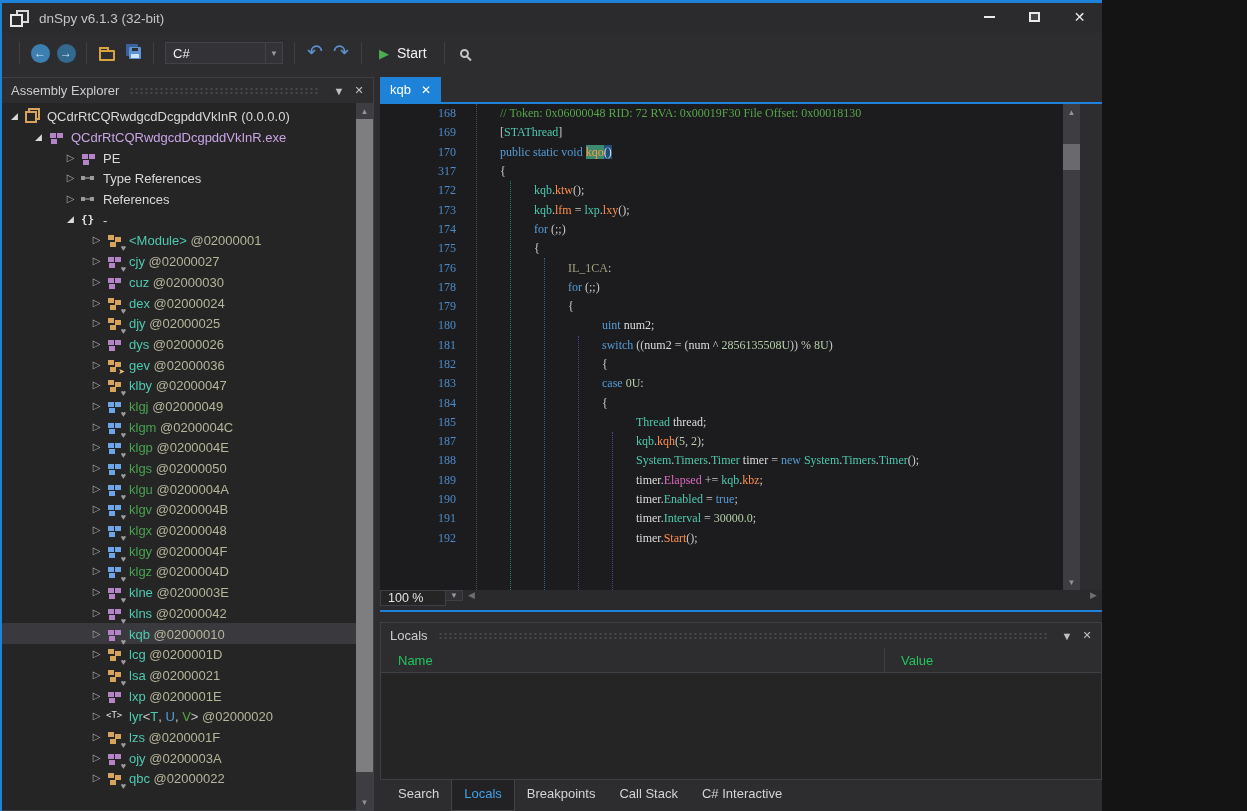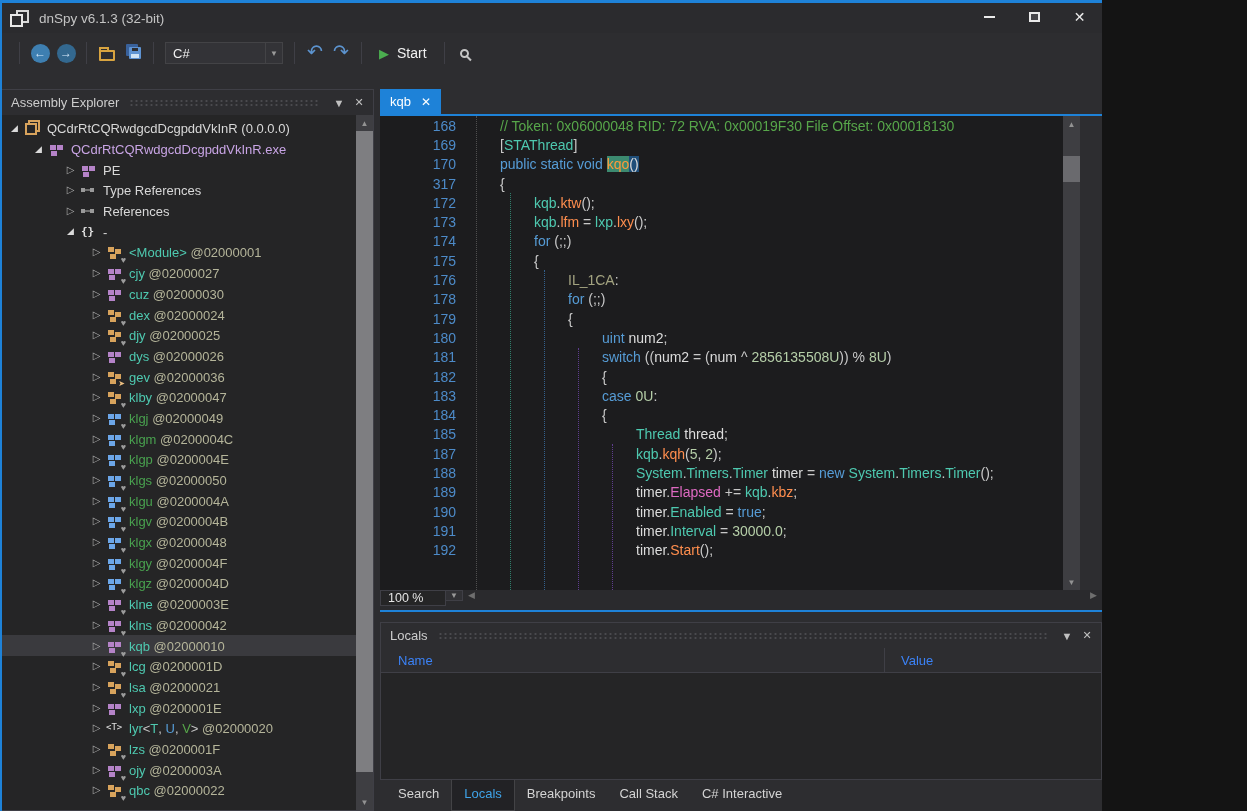--- a/index.html
+++ b/index.html
@@ -44,21 +44,21 @@
   .combo-val{flex:1;padding:0 7px}
   .combo-btn{width:17px;height:100%;display:flex;align-items:center;justify-content:center;border-left:1px solid #434346;color:#9A9A9A;font-size:8px}
   .ic-undo,.ic-redo{font-size:19px;color:#5C93CE;line-height:1;margin-top:-3px}
   .start-btn{display:flex;align-items:center;gap:8px;padding:0 10px}
   .play-tri{color:#4BAE4F;font-size:13px}
   .start-label{font-size:14px;color:#F1F1F1}
   .lens{width:9px;height:9px;border:2px solid #C4C4C4;border-radius:50%;position:relative}
   .lens::after{content:"";position:absolute;width:7px;height:2px;background:#C4C4C4;transform:rotate(45deg);right:-5px;bottom:-3px}
 
   
-  .main{flex:1;display:flex;margin-top:16px;min-height:0}
+  .main{flex:1;display:flex;margin-top:4px;min-height:0}
 
   
   .explorer{width:372px;flex:none;display:flex;flex-direction:column;background:var(--panel-bg);
     border:1px solid #3F3F46;border-left:none;min-height:0}
   .phead{height:25px;flex:none;display:flex;align-items:center;padding:0 4px 0 9px;font-size:13px;color:#CCCCCC;background:#2D2D30}
   .dots{flex:1;height:7px;margin:0 10px;background-image:radial-gradient(#4A4A4E 1px,transparent 1.3px);background-size:5px 4px}
   .ph-btn{width:20px;text-align:center;color:#C0C0C0;font-size:11px}
   .exp-body{flex:1;display:flex;min-height:0}
   .tree{flex:1;overflow:hidden;padding-top:3px;min-width:0}
   .trow{height:20.7px;display:flex;align-items:center;font-size:13px;white-space:nowrap}
@@ -94,39 +94,39 @@
   .ed-thumb{width:100%;background:#6A6A6E;height:26px;margin-top:24px}
 
   
   .right{flex:1;display:flex;flex-direction:column;margin-left:6px;min-width:0}
   .tabbar{height:25px;flex:none;display:flex}
   .tab{background:var(--accent);color:#FFFFFF;font-size:13px;display:flex;align-items:center;gap:10px;padding:0 10px}
   .tclose{font-size:12px}
   .blue2{height:2px;flex:none;background:var(--accent)}
   .editor-wrap{flex:1;display:flex;min-height:0}
   .code{flex:1;background:var(--editor-bg);position:relative;overflow:hidden;
-    font-family:Liberation Sans, sans-serif;font-size:14px;min-width:0}
+    font-family:Liberation Serif, serif;font-size:12px;min-width:0}
   .guide{position:absolute;width:0;border-left:1px dotted;bottom:0}
   .cl{height:19.3px;display:flex;align-items:center;white-space:pre;position:relative}
   .ln{width:76px;flex:none;text-align:right;color:var(--linenum)}
   .tok-kw{color:var(--kw)}.tok-ty{color:var(--type)}.tok-m{color:var(--method)}.tok-ev{color:var(--event)}
   .tok-prop{color:var(--type)}.tok-num{color:var(--number)}.tok-com{color:var(--comment)}
   .tok-lab{color:var(--label)}.tok-pl{color:var(--plain)}.tok-pun{color:var(--punct)}
   .tok-hlm{color:#FF9A3C;background:#3C8A70}
   .tok-hlp{color:#DCDCDC;background:#1F4E79}
   .ed-margin{width:22px;flex:none;background:var(--window-bg)}
   .ed-bottom{height:20px;flex:none;display:flex;align-items:flex-start;background:#2A2A2D}
   .zoombox{width:66px;background:#252526;border:1px solid #3F3F46;display:flex;align-items:center;padding:0 7px;font-size:12.5px;color:#E4E4E4}
   .zoomarrow{width:17px;border:1px solid #3F3F46;border-left:none;display:flex;align-items:center;justify-content:center;font-size:8px;color:#999;background:#313135}
   .hsb{flex:1;display:flex;align-items:center;justify-content:space-between;padding:0 5px;color:#6E6E6E;font-size:9px}
   .lgap{height:10px;flex:none}
 
   
   .locals{height:158px;flex:none;display:flex;flex-direction:column;border:1px solid #3F3F46;background:var(--panel-bg)}
-  .lcols{height:25px;flex:none;display:flex;background:#2D2D30;border-bottom:1px solid #3F3F46;font-size:13px;color:#3b82f6;align-items:stretch}
+  .lcols{height:25px;flex:none;display:flex;background:#2D2D30;border-bottom:1px solid #3F3F46;font-size:13px;color:#22c55e;align-items:stretch}
   .lcol-name{width:504px;padding-left:17px;border-right:1px solid #3F3F46;display:flex;align-items:center}
   .lcol-value{flex:1;padding-left:16px;display:flex;align-items:center}
   .lbody{flex:1}
 
   
   .btabs{height:31px;flex:none;display:flex;align-items:stretch;padding-left:6px}
   .btab{padding:6px 12px 0;font-size:13px;color:#D4D4D4}
   .btab.active{color:#3FA3E8;background:#222225;border:1px solid #434346;border-top:none}
 </style>
 </head>

